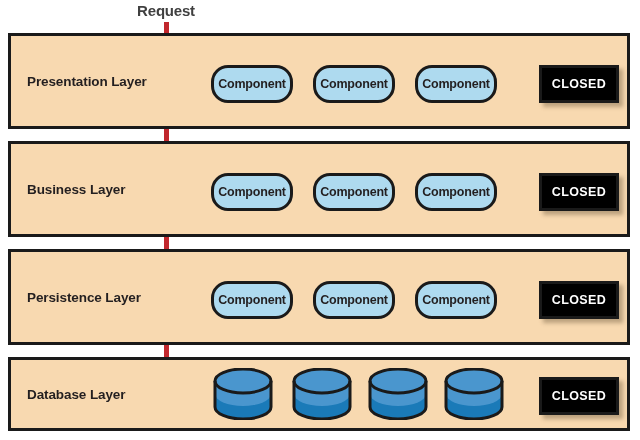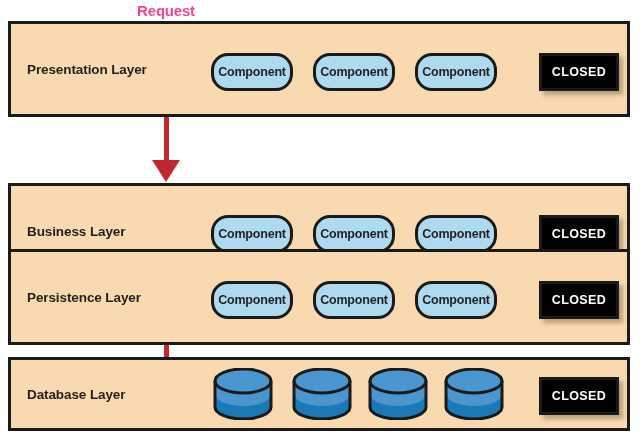--- a/index.html
+++ b/index.html
@@ -26,21 +26,21 @@
 
   
   .request-label {
     position: absolute;
     left: 106px;
     top: 2px;
     width: 120px;
     text-align: center;
     font-size: 15px;
     font-weight: 700;
-    color: #ec4899;
+    color: #404040;
     letter-spacing: -0.2px;
     line-height: 18px;
     white-space: nowrap;
   }
 
   
   .arrow {
     position: absolute;
     width: 42px;
     pointer-events: none;
@@ -150,39 +150,39 @@
   <div class="arrow" style="left:145px; top:220px; height:82px;">
     <div class="arrow-shaft" style="top:0px; height:52px;"></div>
     <div class="arrow-head" style="top:48px;"></div>
   </div>
 
   <div class="arrow" style="left:145px; top:328px; height:82px;">
     <div class="arrow-shaft" style="top:0px; height:52px;"></div>
     <div class="arrow-head" style="top:48px;"></div>
   </div>
 
-  <div class="layer" style="top:21px; height:96px;">
+  <div class="layer" style="top:33px; height:96px;">
     <div class="layer-label">Presentation Layer</div>
 
     <div class="component" style="left:200px; top:29px;">
       <span>Component</span>
     </div>
     <div class="component" style="left:302px; top:29px;">
       <span>Component</span>
     </div>
     <div class="component" style="left:404px; top:29px;">
       <span>Component</span>
     </div>
 
     <div class="closed" style="left:528px; top:29px;">
       <span>CLOSED</span>
     </div>
   </div>
 
-  <div class="layer" style="top:141px; height:96px;margin-top:42px;">
+  <div class="layer" style="top:141px; height:96px;">
     <div class="layer-label">Business Layer</div>
 
     <div class="component" style="left:200px; top:29px;">
       <span>Component</span>
     </div>
     <div class="component" style="left:302px; top:29px;">
       <span>Component</span>
     </div>
     <div class="component" style="left:404px; top:29px;">
       <span>Component</span>

